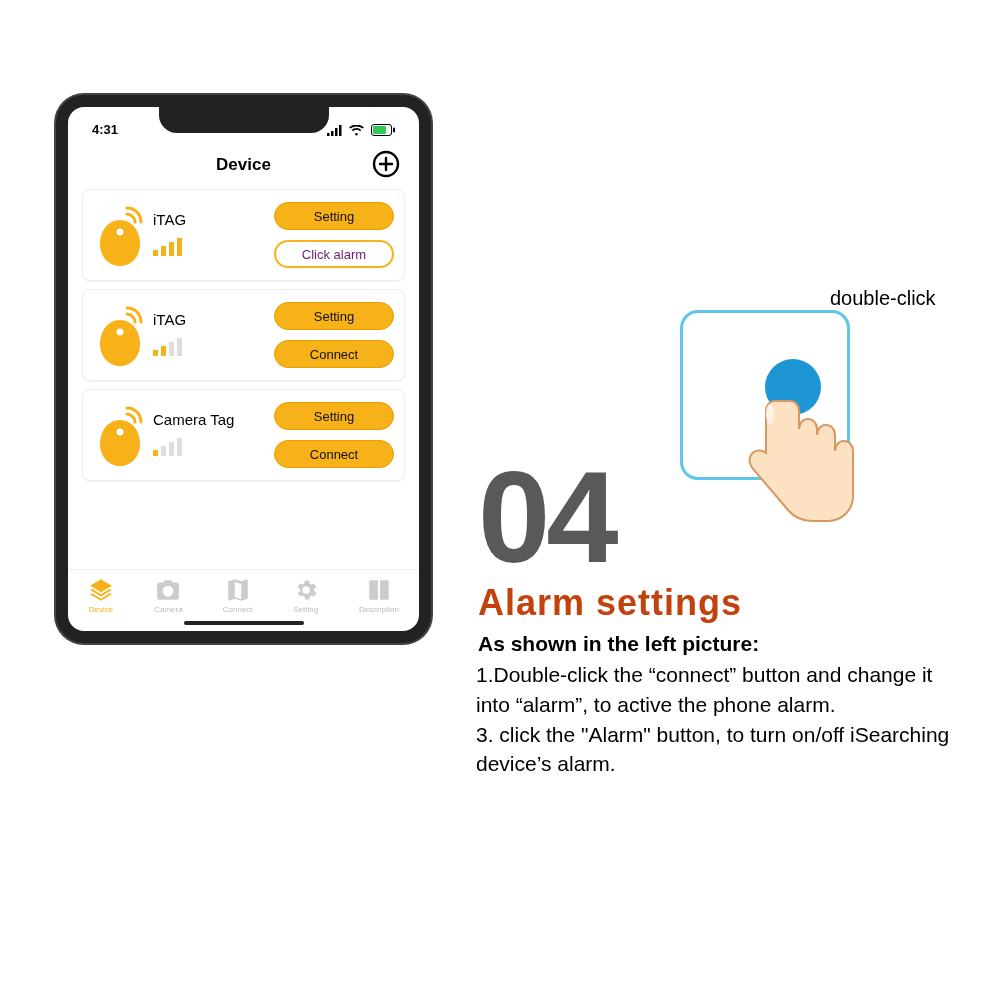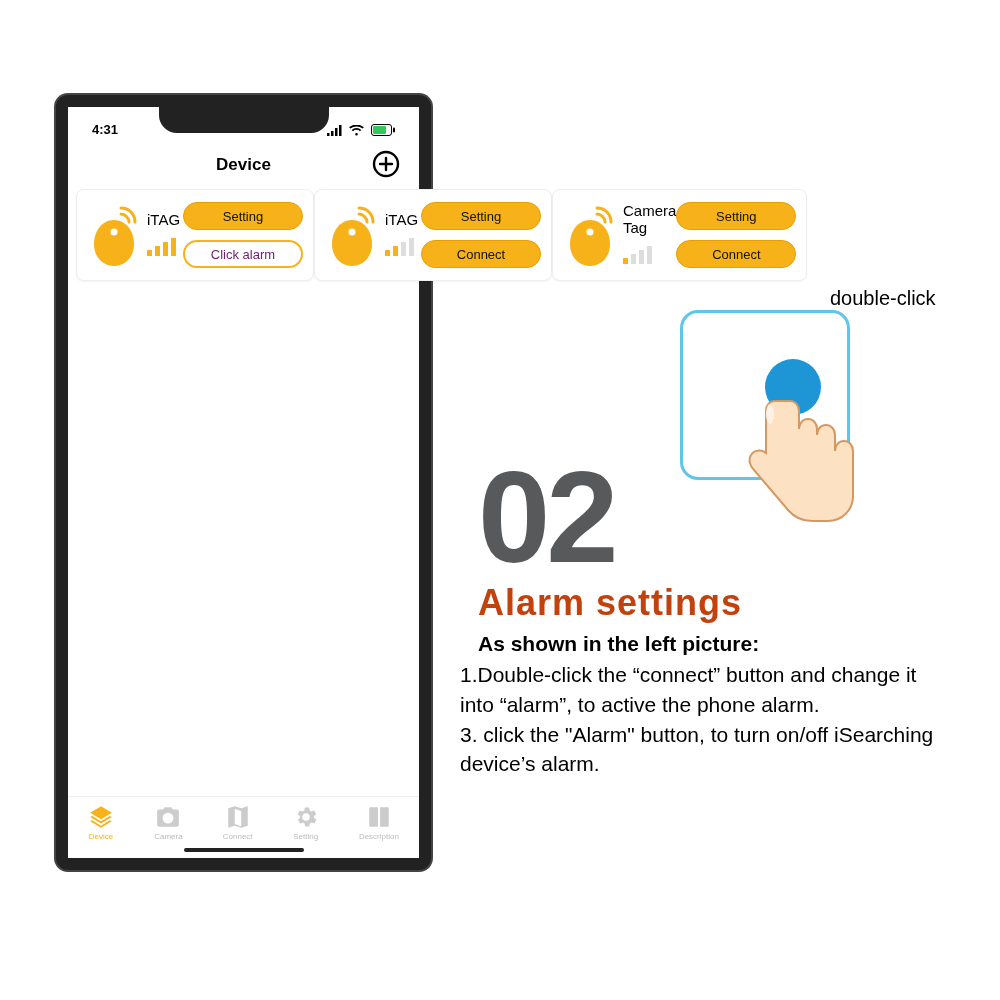--- a/index.html
+++ b/index.html
@@ -4,22 +4,22 @@
 <style>
   * { box-sizing: border-box; margin: 0; padding: 0; }
   body {
     width: 1000px; height: 1000px;
     font-family: Arial, Helvetica, sans-serif;
     background: #fff; position: relative;
   }
   
   .phone-frame {
     position: absolute; left: 56px; top: 95px;
-    width: 375px; height: 775px;
-    border: 12px solid #222; border-radius: 12px;
+    width: 375px; height: 548px;
+    border: 12px solid #222; border-radius: 28px;
     background: #fff;
     box-shadow: 0 0 0 2px #444;
   }
   .notch {
     position: absolute; top: -2px; left: 50%; transform: translateX(-50%);
     width: 170px; height: 28px; background: #222;
     border-bottom-left-radius: 18px; border-bottom-right-radius: 18px;
     z-index: 5;
   }
   .screen {
@@ -32,21 +32,21 @@
   }
   .status-right svg, .status-right span { margin-left: 3px; vertical-align: middle;}
   .nav-bar {
     height: 44px; position: relative; display: flex; align-items: center;
     justify-content: center; border-bottom: 1px solid transparent;
     font-weight: 700; font-size: 17px;
   }
   .plus-icon {
     position: absolute; right: 18px; top: 6px; width: 30px; height: 30px;
   }
-  .list { padding: 2px 8px; display: flex; flex: 0 0 auto;}
+  .list { padding: 2px 14px; display: flex; flex-direction: column; gap: 8px; flex: 0 0 auto;}
   .card {
     background: #fff; border: 1px solid #eee; border-radius: 8px;
     display: flex; padding: 10px 10px 10px 6px; align-items: center;
     box-shadow: 0 1px 2px rgba(0,0,0,.05);
     min-height: 88px;
   }
   .tag-icon { width: 62px; height: 70px; flex: 0 0 62px; display:flex; align-items:center; justify-content:center;}
   .card-mid { flex: 1; padding-left: 2px;}
   .card-mid .name { font-size: 15px; font-weight: 400; margin-bottom: 10px;}
   .signal { height: 18px; }
@@ -97,21 +97,21 @@
   .step-title {
     position: absolute; left: 478px; top: 582px;
     font-size: 36px; font-weight: 900; color: #c2410c;
     letter-spacing: 1px;
   }
   .step-sub {
     position: absolute; left: 478px; top: 632px;
     font-size: 21px; font-weight: 800;
   }
   .step-body {
-    position: absolute; left: 460px; top: 660px; width: 490px;
+    position: absolute; left: 476px; top: 660px; width: 490px;
     font-size: 21px; line-height: 1.42;
   }
 </style>
 </head>
 <body>
 
 <div class="phone-frame">
   <div class="notch"></div>
   <div class="screen">
 
@@ -260,19 +260,19 @@
   <div class="illus-box">
     <div class="illus-circle"></div>
     <svg class="hand" viewBox="0 0 150 150">
       <path fill="#fde1c3" stroke="#d69860" stroke-width="2" d="M54 16c-5 0-9 4-9 10v42c-5-4-12-3-15 2-3 5-1 11 3 15l34 40c6 7 14 11 24 11h16c14 0 25-11 25-25V66c0-6-4-10-9-10s-9 4-9 10V50c0-6-4-10-9-10s-9 4-9 10V44c0-6-4-10-9-10s-9 4-9 10V26c0-6-4-10-9-10z"></path>
       <ellipse cx="49" cy="29" rx="4" ry="10" fill="#fff2e5"></ellipse>
     </svg>
   </div>
 </div>
 <div class="illus-label">double-click</div>
 
-<div class="step-num">02</div>
+<div class="step-num">04</div>
 <div class="step-title">Alarm  settings</div>
 <div class="step-sub">As shown in the left picture:</div>
 <div class="step-body">
   <div>1.Double-click the “connect” button and change it into “alarm”, to active the phone alarm.</div>
   <div>3. click the "Alarm" button, to turn on/off iSearching device’s alarm.</div>
 </div>
 
 </body></html>

